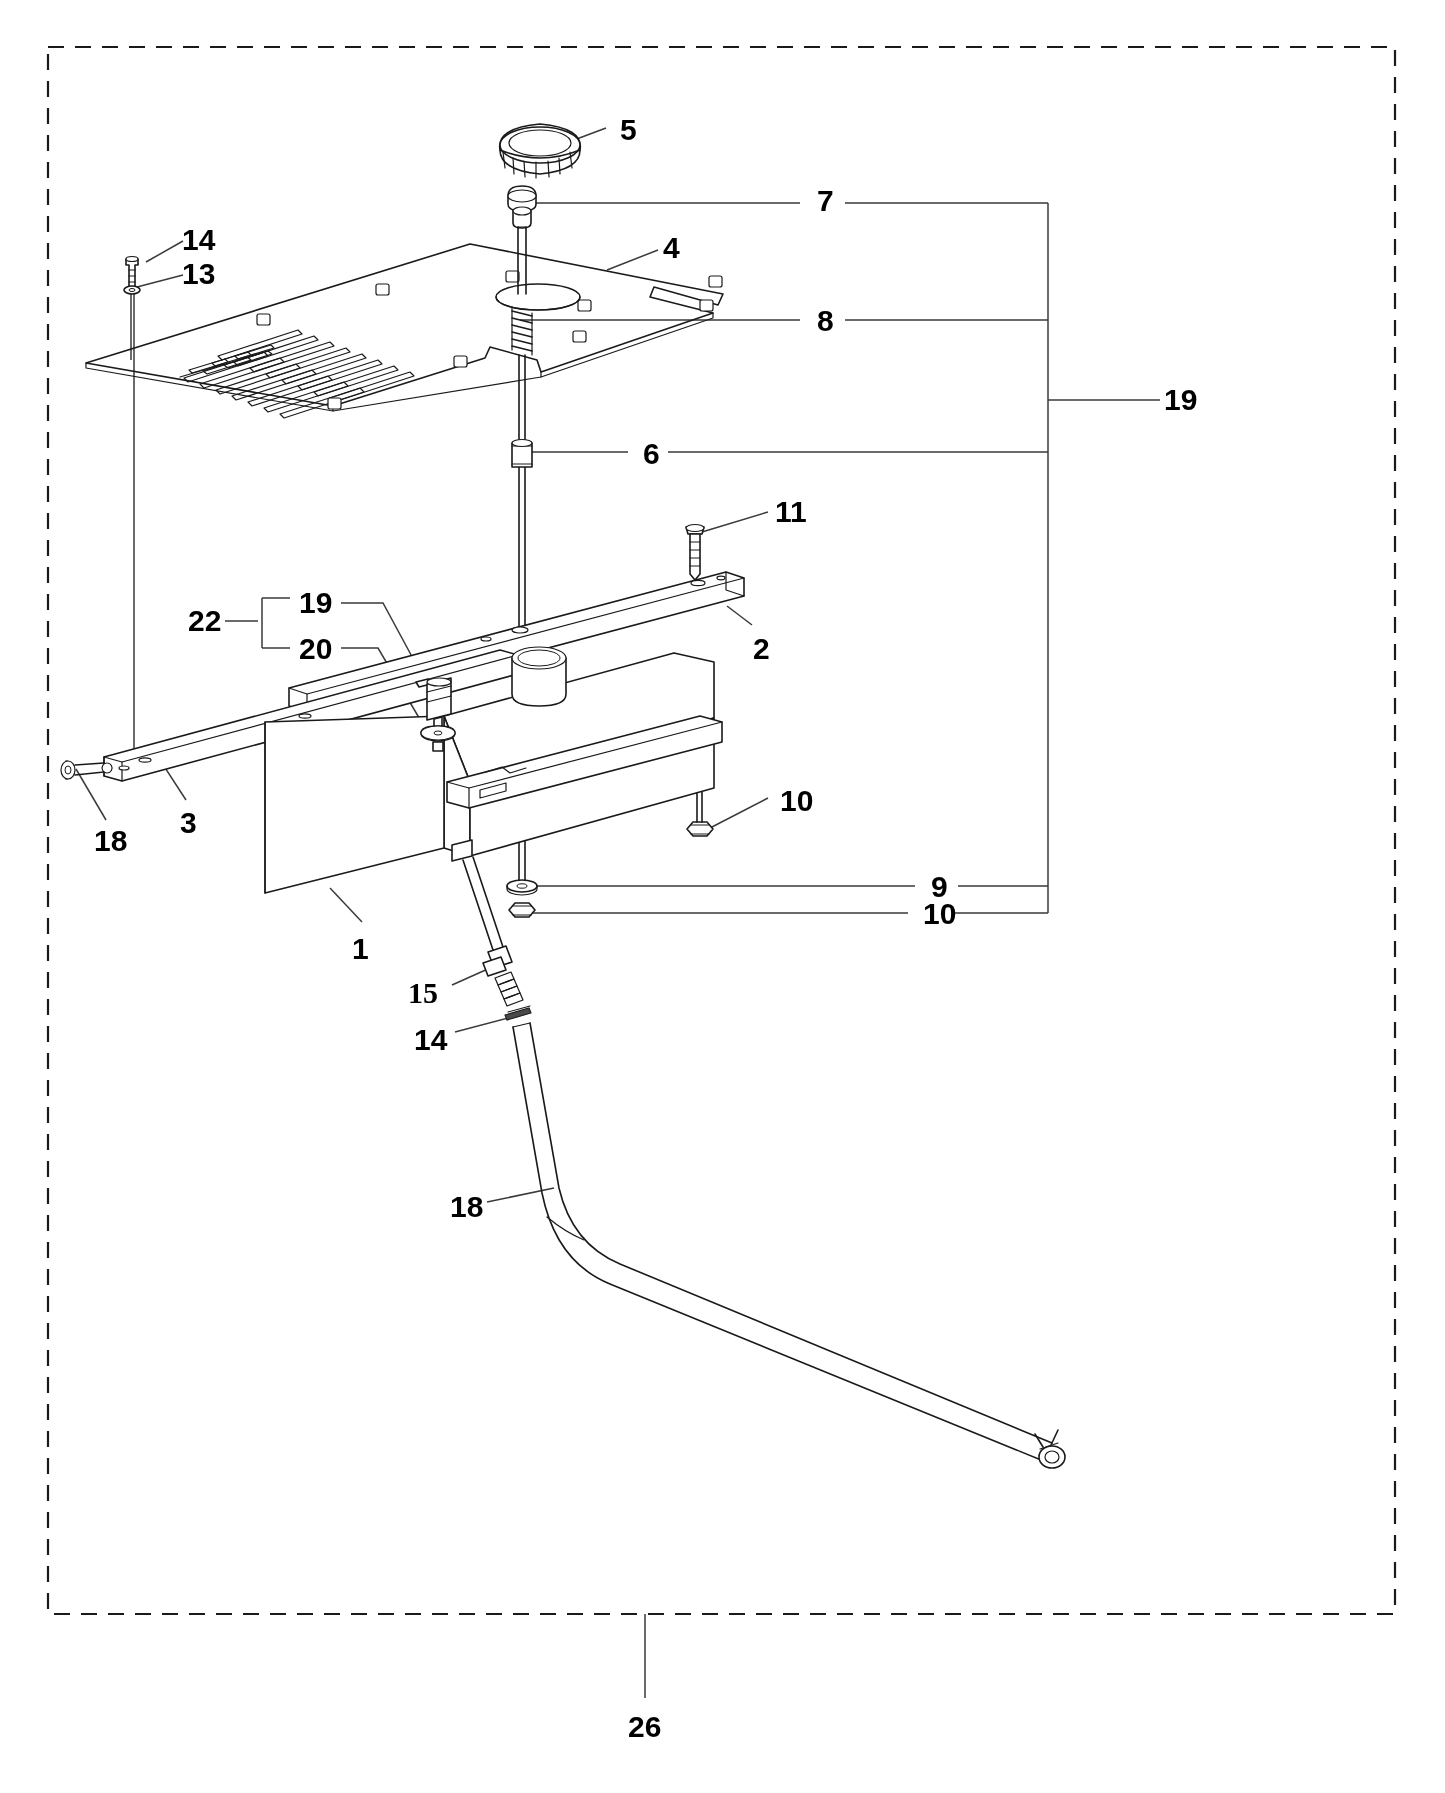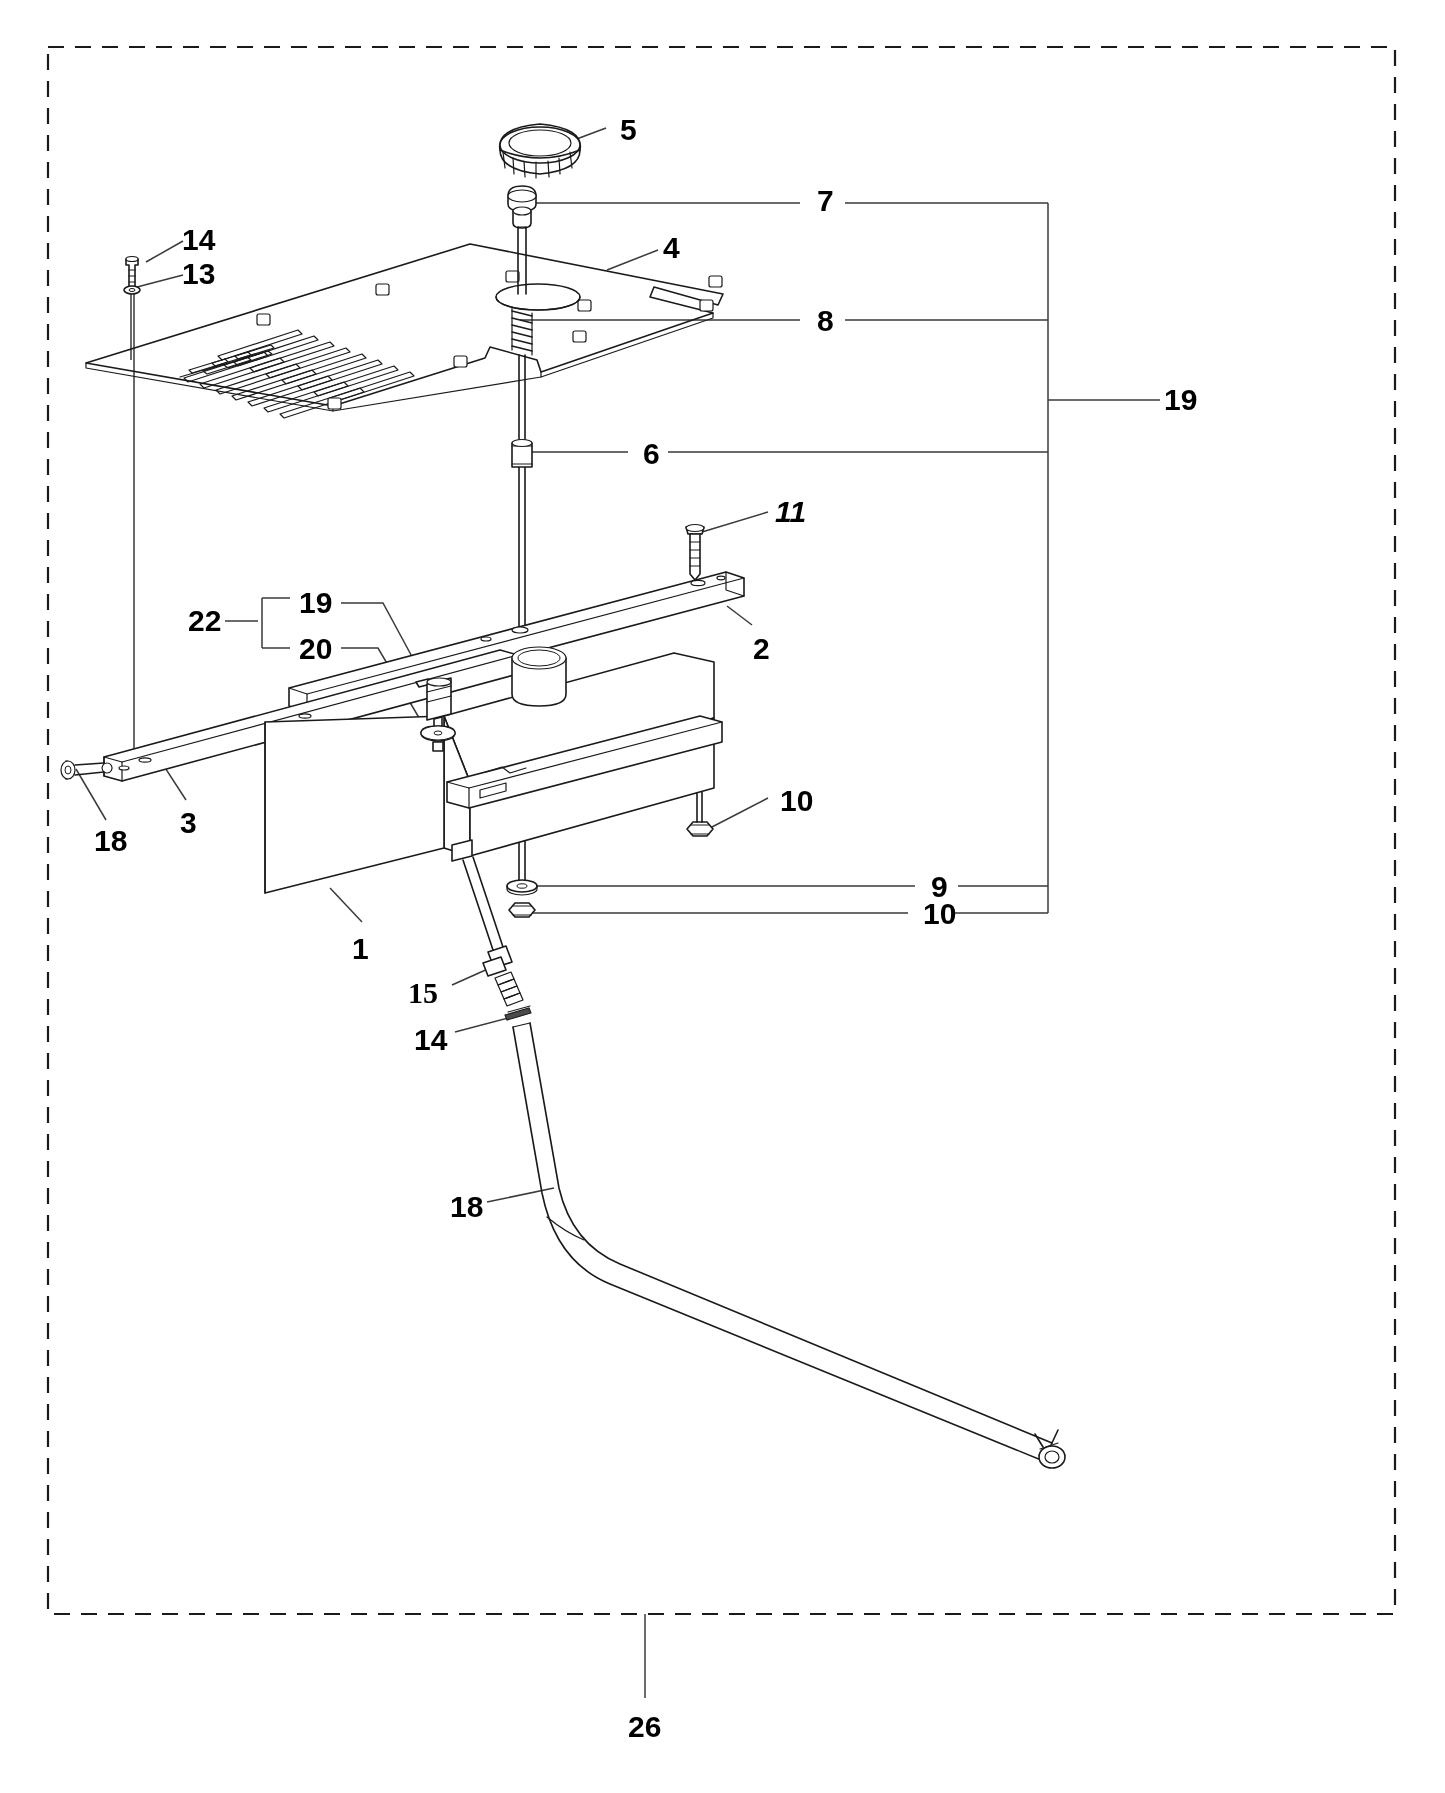--- a/index.html
+++ b/index.html
@@ -360,21 +360,21 @@
   <div class="callout" style="left:753px;top:634px;">2</div>
   <div class="callout" style="left:180px;top:808px;">3</div>
   <div class="callout" style="left:663px;top:233px;">4</div>
   <div class="callout" style="left:620px;top:115px;">5</div>
   <div class="callout" style="left:643px;top:439px;">6</div>
   <div class="callout" style="left:817px;top:186px;">7</div>
   <div class="callout" style="left:817px;top:306px;">8</div>
   <div class="callout" style="left:931px;top:872px;">9</div>
   <div class="callout" style="left:780px;top:786px;">10</div>
   <div class="callout" style="left:923px;top:899px;">10</div>
-  <div class="callout" style="left:775px;top:497px;font-style:italic;">11</div>
+  <div class="callout" style="left:775px;top:497px;">11</div>
   <div class="callout" style="left:94px;top:826px;">18</div>
   <div class="callout" style="left:182px;top:259px;">13</div>
   <div class="callout" style="left:182px;top:225px;">14</div>
   <div class="callout" style="left:408px;top:978px;font-family:Liberation Serif, serif;">15</div>
   <div class="callout" style="left:414px;top:1025px;">14</div>
   <div class="callout" style="left:450px;top:1192px;">18</div>
   <div class="callout" style="left:1164px;top:385px;">19</div>
   <div class="callout" style="left:299px;top:588px;">19</div>
   <div class="callout" style="left:299px;top:634px;">20</div>
   <div class="callout" style="left:628px;top:1712px;">26</div>

